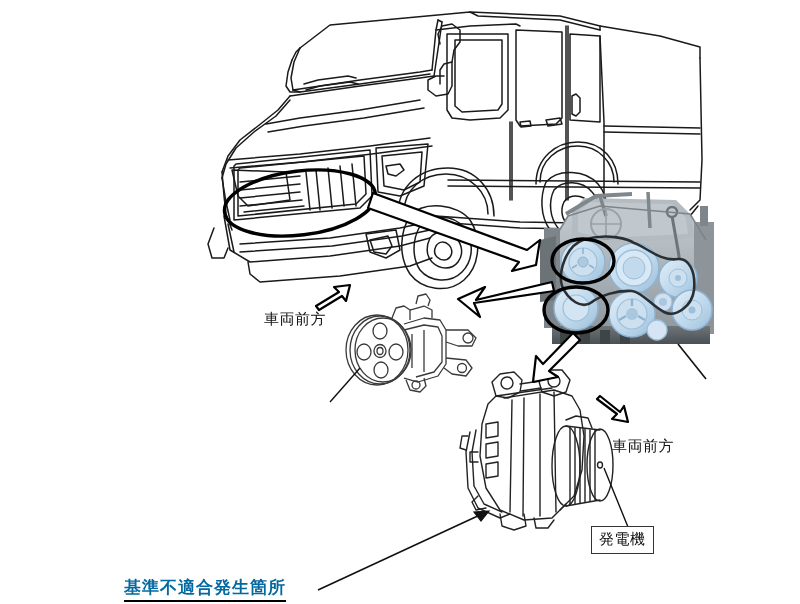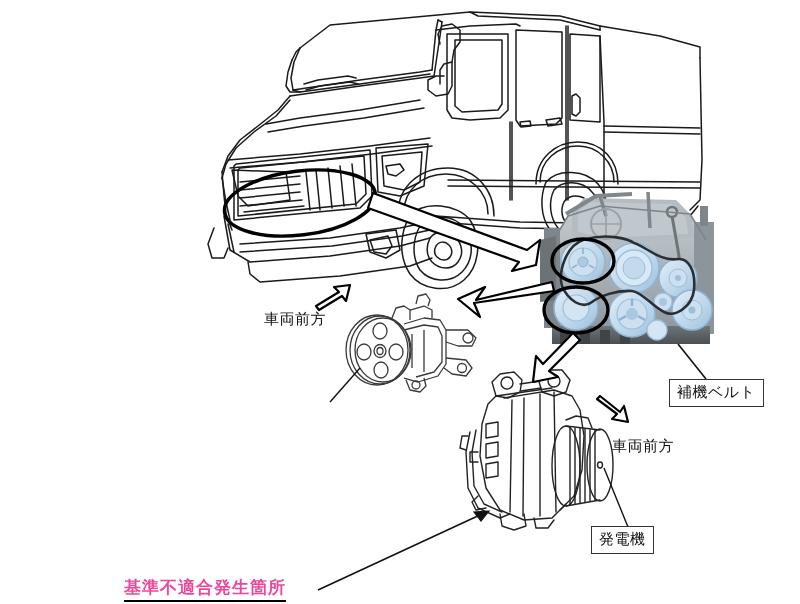--- a/index.html
+++ b/index.html
@@ -46,21 +46,21 @@
   .label-box-dashed {
     font-size: 15px;
     border: 1px dashed #444444;
     background: #ffffff;
     padding: 3px 8px 4px 8px;
     letter-spacing: 0.5px;
   }
   .label-underline-bold {
     font-size: 17px;
     font-weight: bold;
-    color: #ec4899;
+    color: #0369a1;
     border-bottom: 2px solid #000000;
     padding-bottom: 1px;
     letter-spacing: 1px;
   }
 </style>
 </head>
 <body>
 
 <div id="page">
 
@@ -381,21 +381,20 @@
 
     <g>
       <path d="M318,590 L482,514" stroke="#111111" stroke-width="1.6" fill="none"></path>
       <path d="M489,511 L474,512 L481,521 Z" fill="#111111" stroke="#111111" stroke-width="1.2"></path>
     </g>
   </svg>
 
   <div class="label label-plain" style="left:264px; top:310px;">車両前方</div>
 
 
-  <div class="label label-box-solid" style="left:669px; top:379px;">補機ベルト</div>
 
   <div class="label label-plain" style="left:612px; top:437px;">車両前方</div>
 
   <div class="label label-box-solid" style="left:591px; top:526px;">発電機</div>
 
   <div class="label label-underline-bold" style="left:124px; top:576px;">基準不適合発生箇所</div>
 
 </div>
 
 </body></html>

